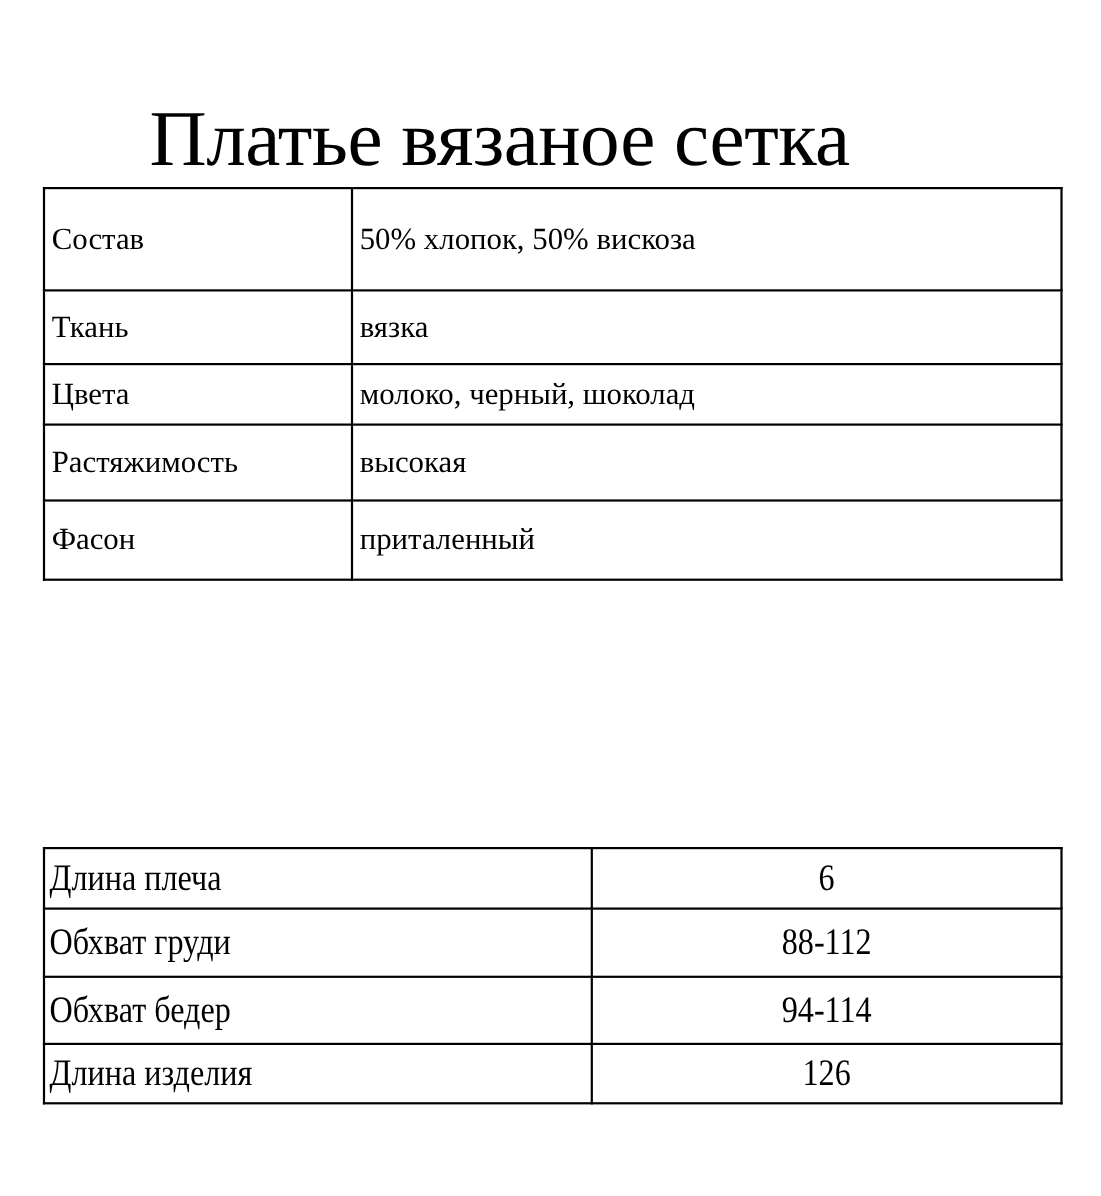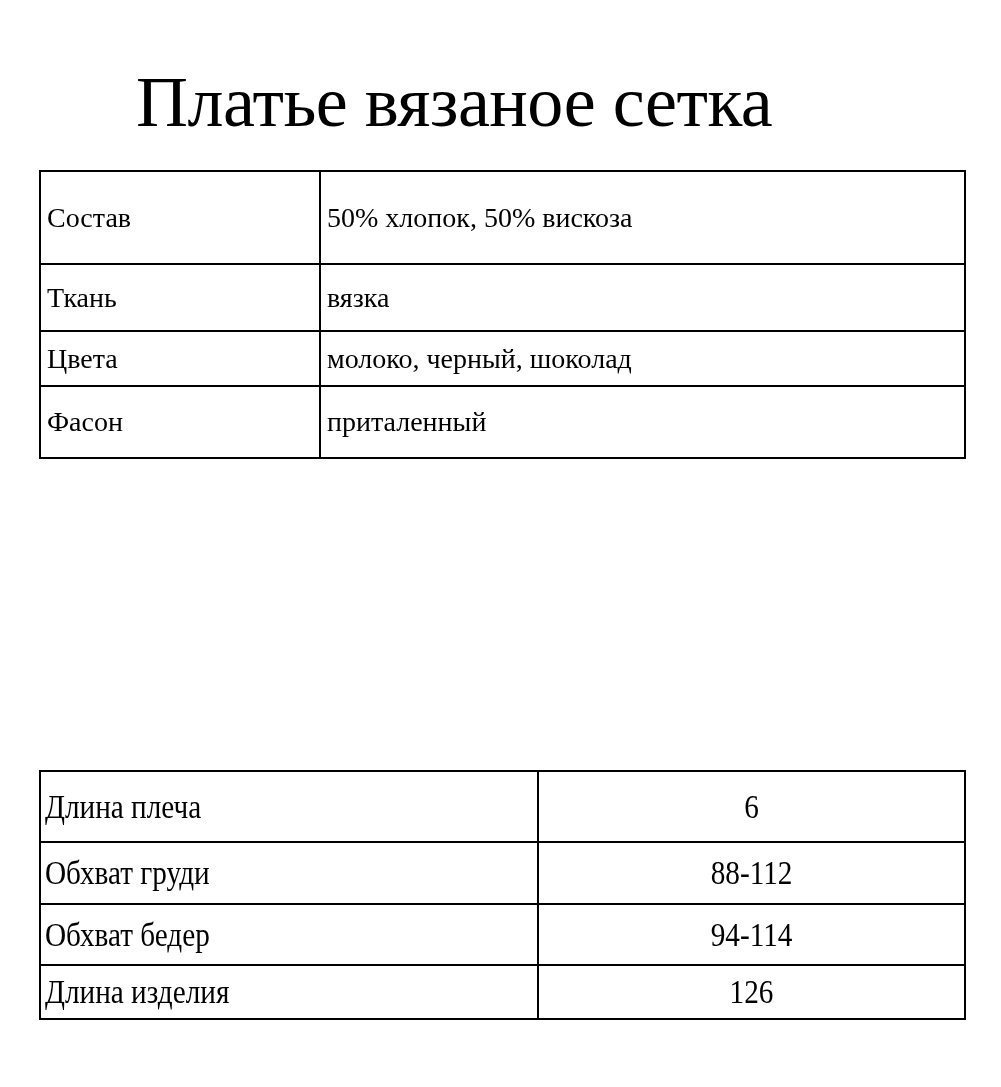--- a/index.html
+++ b/index.html
@@ -1,18 +1,18 @@
 <!DOCTYPE html>
 <html><head>
 <meta charset="utf-8">
 <style>
   html, body { margin: 0; padding: 0; background: #ffffff; }
   body { width: 1001px; height: 1087px; position: relative; overflow: hidden;
          font-family: "Liberation Serif", "DejaVu Serif", serif; color: #000; }
-  .title { position: absolute; left: 136px; top: 60px; font-size: 72px; line-height: 84px;
+  .title { position: absolute; left: 136px; top: 84px; font-size: 72px; line-height: 84px;
            white-space: nowrap; letter-spacing: -0.5px; }
   table { position: absolute; border-collapse: collapse; table-layout: fixed; }
   td { border: 2px solid #000; padding: 0 0 0 6px; font-size: 28px; vertical-align: middle; white-space: nowrap; overflow: hidden; }
   #spec { left: 39px; top: 170px; width: 925px; }
   #spec col.c1 { width: 280px; }
   #spec col.c2 { width: 645px; }
   #meas { left: 39px; top: 770px; width: 925px; }
   #meas col.c1 { width: 498px; }
   #meas col.c2 { width: 427px; }
   #meas td { font-size: 34px; padding-left: 4px; }
@@ -36,34 +36,38 @@
     <td>50% хлопок, 50% вискоза</td>
   </tr>
   <tr style="height:67px">
     <td>Ткань</td>
     <td>вязка</td>
   </tr>
   <tr style="height:55px">
     <td>Цвета</td>
     <td>молоко, черный, шоколад</td>
   </tr>
+  <tr style="height:69px">
+    <td>Растяжимость</td>
+    <td>высокая</td>
+  </tr>
   <tr style="height:72px">
     <td>Фасон</td>
     <td>приталенный</td>
   </tr>
 </tbody>
   </table>
 
 <table id="meas">
   <colgroup>
       <col class="c1">
       <col class="c2">
     </colgroup>
   <tbody>
-      <tr style="height:71px">
+      <tr style="height:55px">
     <td><span class="cond">Длина плеча</span></td>
     <td class="val"><span class="cond">6</span></td>
   </tr>
   <tr style="height:62px">
     <td><span class="cond">Обхват груди</span></td>
     <td class="val"><span class="cond">88-112</span></td>
   </tr>
   <tr style="height:61px">
     <td><span class="cond">Обхват бедер</span></td>
     <td class="val"><span class="cond">94-114</span></td>

